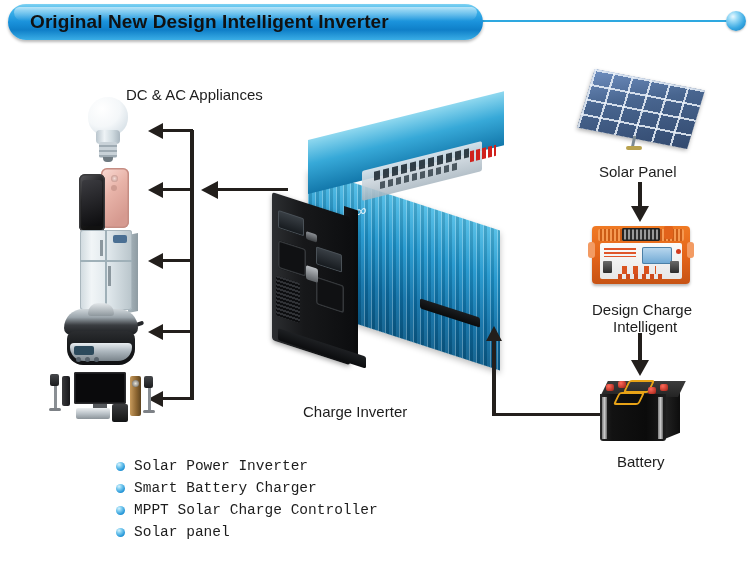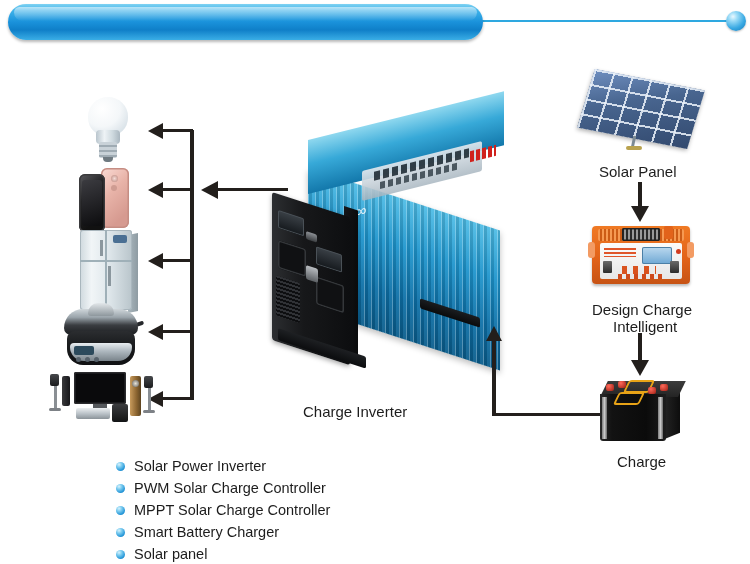--- a/index.html
+++ b/index.html
@@ -54,21 +54,21 @@
     border-bottom:15px solid #231f1c;
   }
   .ahead-d{
     position:absolute;width:0;height:0;
     border-left:9px solid transparent;border-right:9px solid transparent;
     border-top:16px solid #231f1c;
   }
 
   
   .blist{position:absolute;left:116px;top:456px;}
-  .brow{display:flex;align-items:center;height:20px;margin-bottom:2px;}
+  .brow{display:flex;align-items:center;height:20px;margin-bottom:2px;font-family:Liberation Mono, monospace;}
   .bdot{
     width:9px;height:9px;border-radius:50%;margin-right:9px;flex:0 0 auto;
     background:radial-gradient(circle at 34% 28%,#d8f2fd 0%,#7ecdf0 30%,#2596d8 70%,#1072ad 100%);
   }
   .btxt{font-size:14.5px;color:#1d1d1d;white-space:nowrap;}
 
   
   .art{position:absolute;}
 
   
@@ -314,26 +314,28 @@
   }
 </style>
 </head>
 <body>
 
 <div id="stage">
 
   <div class="hdr-line"></div>
   <div class="hdr-dot"></div>
   <div class="hdr-pill"></div>
-
+  <div class="hdr-title">Original New Design Intelligent Inverter</div>
+
+  <div class="lbl" style="left:126px;top:86px;font-size:15px;">DC &amp; AC Appliances</div>
   <div class="lbl" style="left:303px;top:403px;font-size:15px;">Charge Inverter</div>
   <div class="lbl" style="left:599px;top:163px;font-size:15px;">Solar Panel</div>
   <div class="lbl" style="left:592px;top:301px;font-size:15px;">Design Charge</div>
   <div class="lbl" style="left:613px;top:318px;font-size:15px;">Intelligent</div>
-  <div class="lbl" style="left:617px;top:453px;font-size:15px;">Charge</div>
+  <div class="lbl" style="left:617px;top:453px;font-size:15px;">Battery</div>
 
   <div class="bus-v" style="left:190px;top:130px;width:3.5px;height:270px;"></div>
 
   <div class="bus-h" style="left:163px;top:129px;width:30px;"></div>
   <div class="ahead-l" style="left:148px;top:122.5px;"></div>
 
   <div class="bus-h" style="left:163px;top:188px;width:30px;"></div>
   <div class="ahead-l" style="left:148px;top:181.5px;"></div>
 
   <div class="bus-h" style="left:163px;top:259px;width:30px;"></div>
@@ -475,29 +477,25 @@
   <div class="bus-v" style="left:492px;top:340px;width:3.5px;height:75px;"></div>
   <div class="ahead-u" style="left:486px;top:326px;"></div>
 
   <div class="blist">
     <div class="brow">
       <span class="bdot"></span>
       <span class="btxt">Solar Power Inverter</span>
     </div>
     <div class="brow">
       <span class="bdot"></span>
-      <span class="btxt">PWM Solar Charge Controller</span>
+      <span class="btxt">Smart Battery Charger</span>
     </div>
     <div class="brow">
       <span class="bdot"></span>
       <span class="btxt">MPPT Solar Charge Controller</span>
     </div>
     <div class="brow">
       <span class="bdot"></span>
-      <span class="btxt">Smart Battery Charger</span>
-    </div>
-    <div class="brow">
-      <span class="bdot"></span>
       <span class="btxt">Solar panel</span>
     </div>
   </div>
 
 </div>
 
 </body></html>

